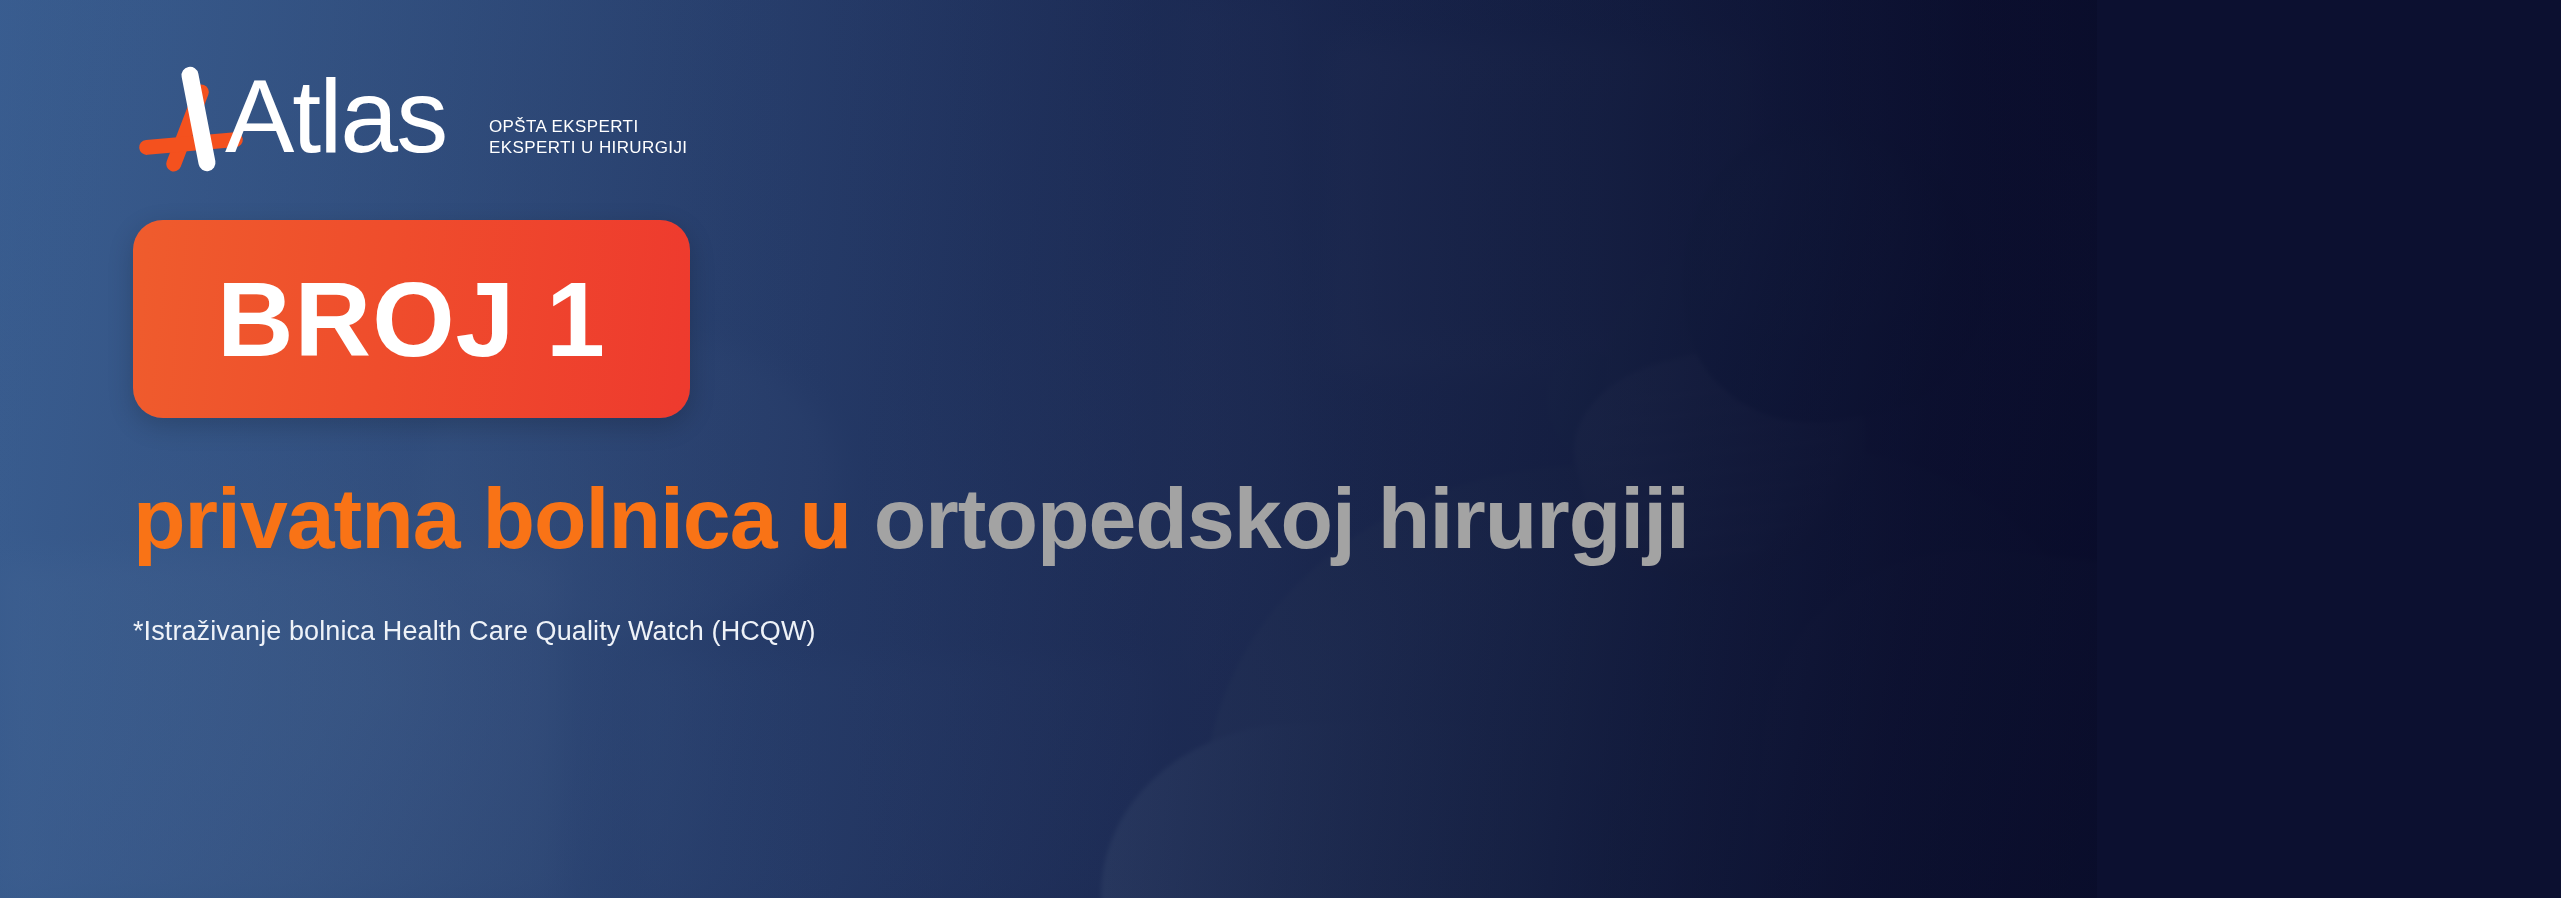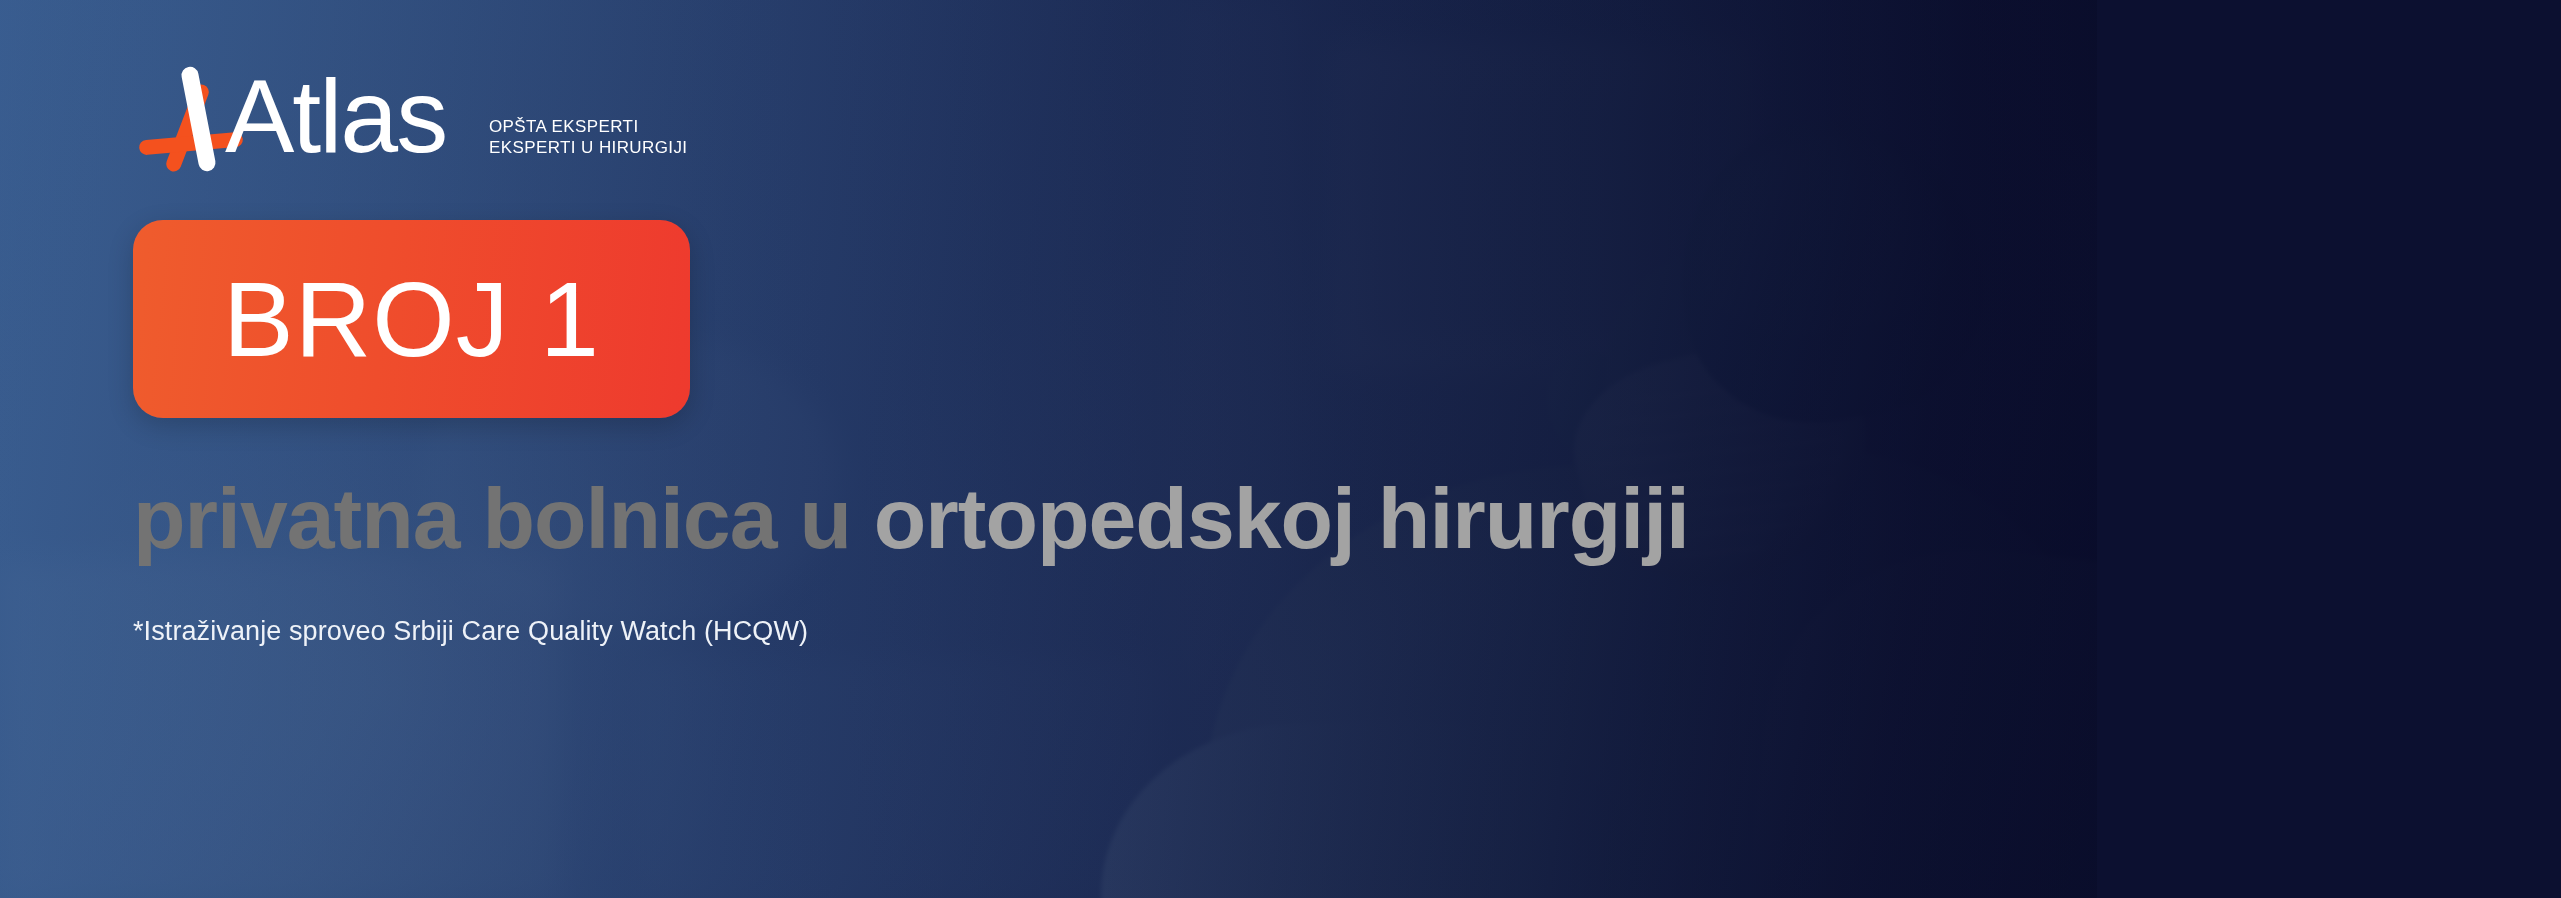--- a/index.html
+++ b/index.html
@@ -169,33 +169,33 @@
     margin-top:48px;
     width:557px; height:198px;
     border-radius:30px;
     background:linear-gradient(96deg,#ef5c2d 0%,#ef4d2c 45%,#ee3a2e 100%);
     display:flex; align-items:center; justify-content:center;
     box-shadow:0 8px 26px rgba(0,0,0,.18);
   }
   .badge-label{
     color:#ffffff;
     font-size:106px; line-height:106px;
-    font-weight:400; letter-spacing:1px;
+    font-weight:700; letter-spacing:1px;
   }
 
   
   .headline{
     margin-top:50px;
     font-size:86px; line-height:100px;
     font-weight:700; letter-spacing:-1px;
     color:#ffffff;
     max-width:2100px;
   }
   .hl-line{ display:block; white-space:nowrap; }
-  .hl-white{ color:#737373; }
+  .hl-white{ color:#f97316; }
   .hl-orange{ color:#a3a3a3; }
 
   
   .footnote{
     margin-top:46px;
     color:#eef2f8;
     font-size:27px; line-height:34px;
     font-weight:400; letter-spacing:.1px;
   }
 </style>
@@ -249,16 +249,16 @@
     <div class="badge">
       <span class="badge-label">BROJ 1</span>
     </div>
 
     <h1 class="headline">
       <span class="hl-line">
         <span class="hl-white">privatna bolnica u</span><span class="hl-white">&nbsp;</span><span class="hl-orange">ortopedskoj hirurgiji</span>
       </span>
     </h1>
 
-    <div class="footnote">*Istraživanje sproveo Srbiji Care Quality Watch (HCQW)</div>
+    <div class="footnote">*Istraživanje bolnica Health Care Quality Watch (HCQW)</div>
 
   </div>
 </div>
 
 </body></html>

